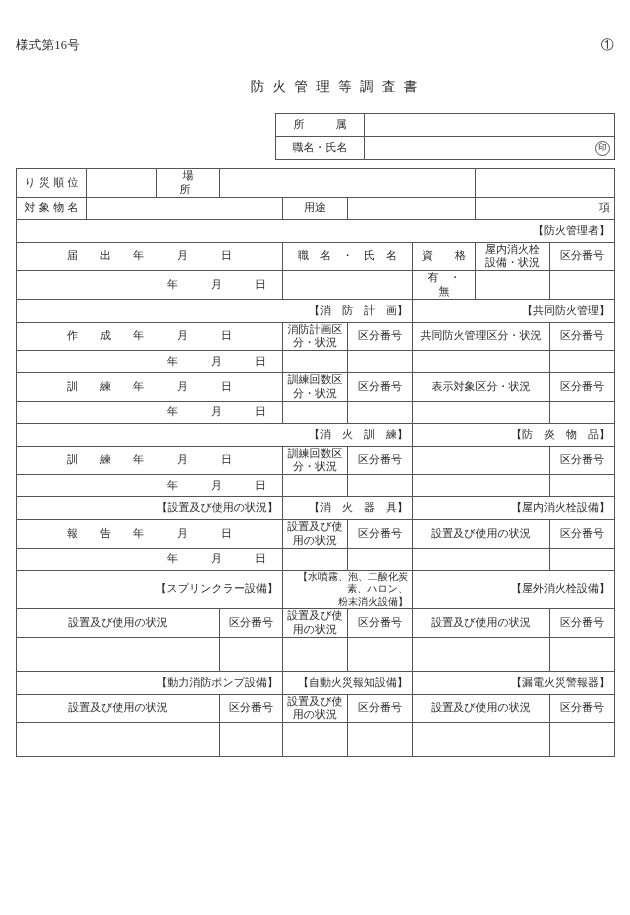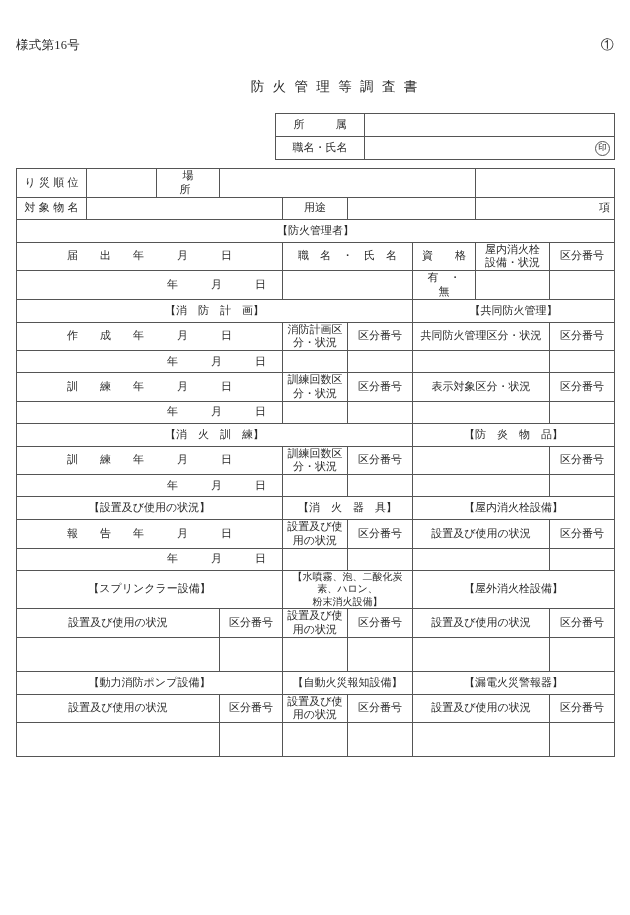--- a/index.html
+++ b/index.html
@@ -70,21 +70,21 @@
   .bt-none { border-top: none; }
   .bb-none { border-bottom: none; }
   .bl-none { border-left: none; }
   .br-none { border-right: none; }
   .bb-dot  { border-bottom: 1px dotted #777; }
   .br-dot  { border-right: 1px dotted #777; }
 
   
   .c  { text-align: center; margin-top: 48px; }
   .r  { text-align: right; }
-  .l  { text-align: center; }
+  .l  { text-align: right; }
   .sp1 { letter-spacing: .30em; text-indent: .30em; }
   .sp2 { letter-spacing: .55em; text-indent: .55em; }
   .sp3 { letter-spacing: .90em; text-indent: .90em; }
   .tight { letter-spacing: 0; }
   .sec { font-size: 11px; }
   .small { font-size: 10px; }
 
   
   .seal {
     display: inline-block;

